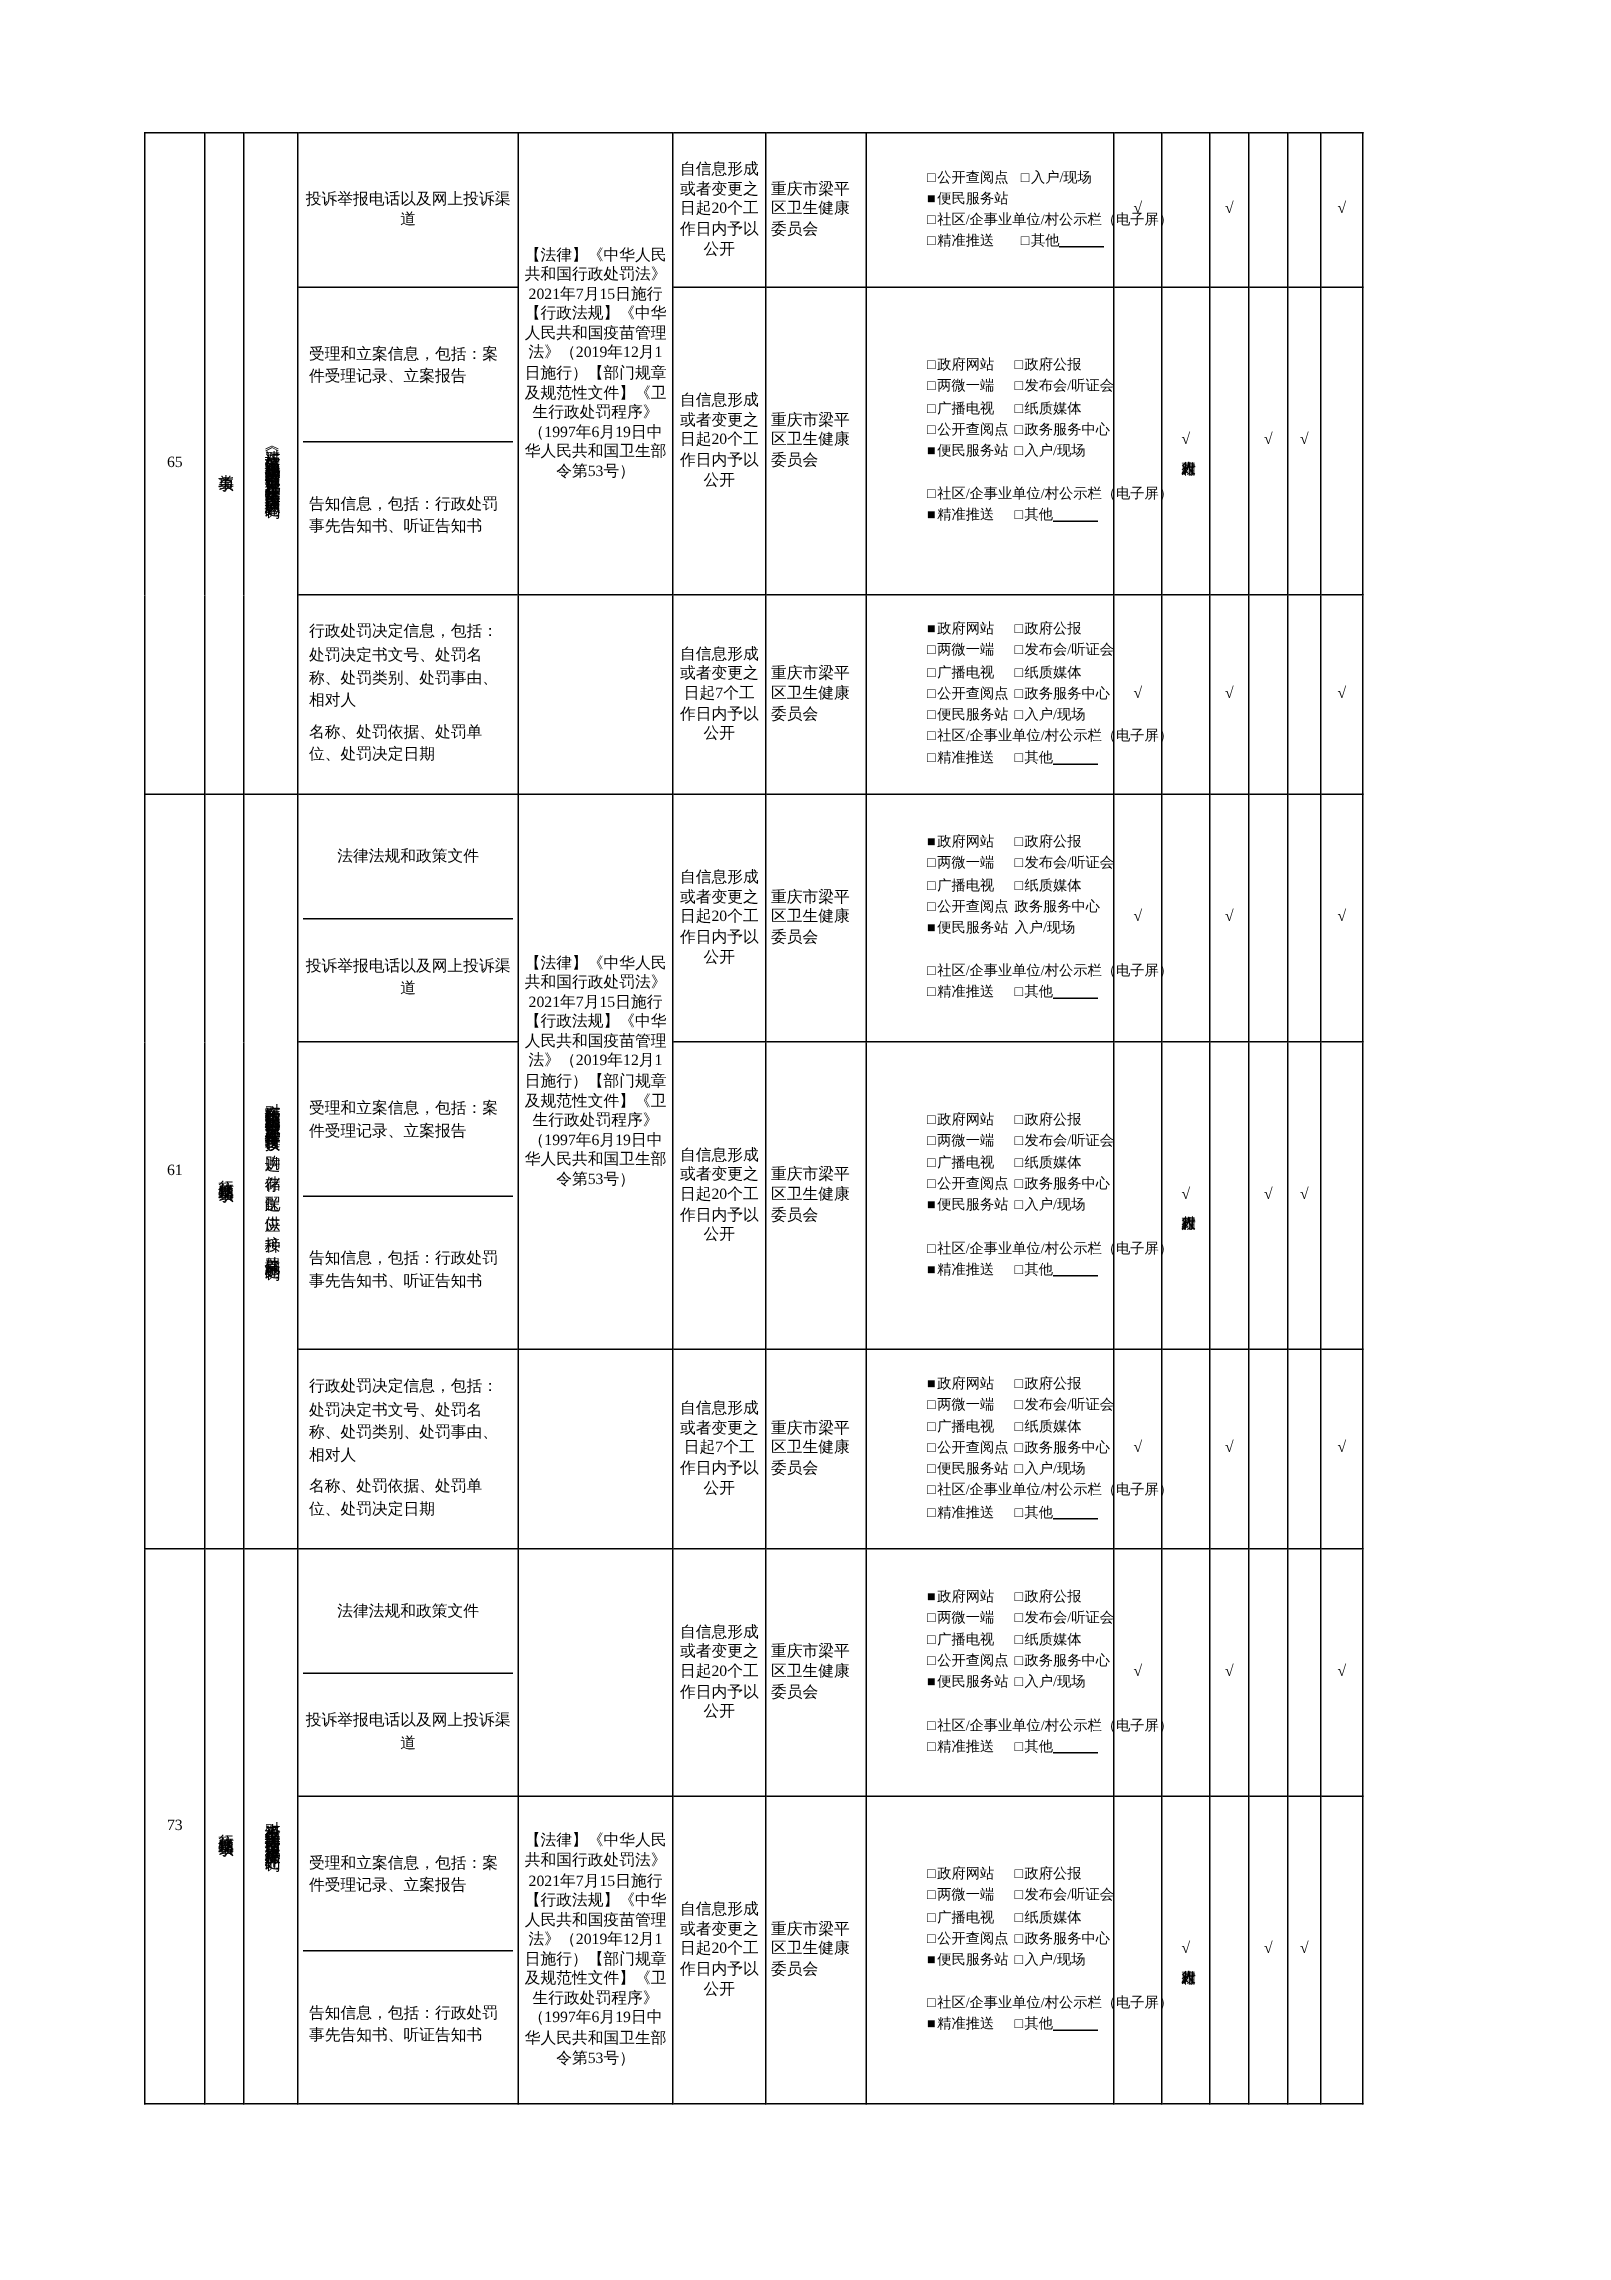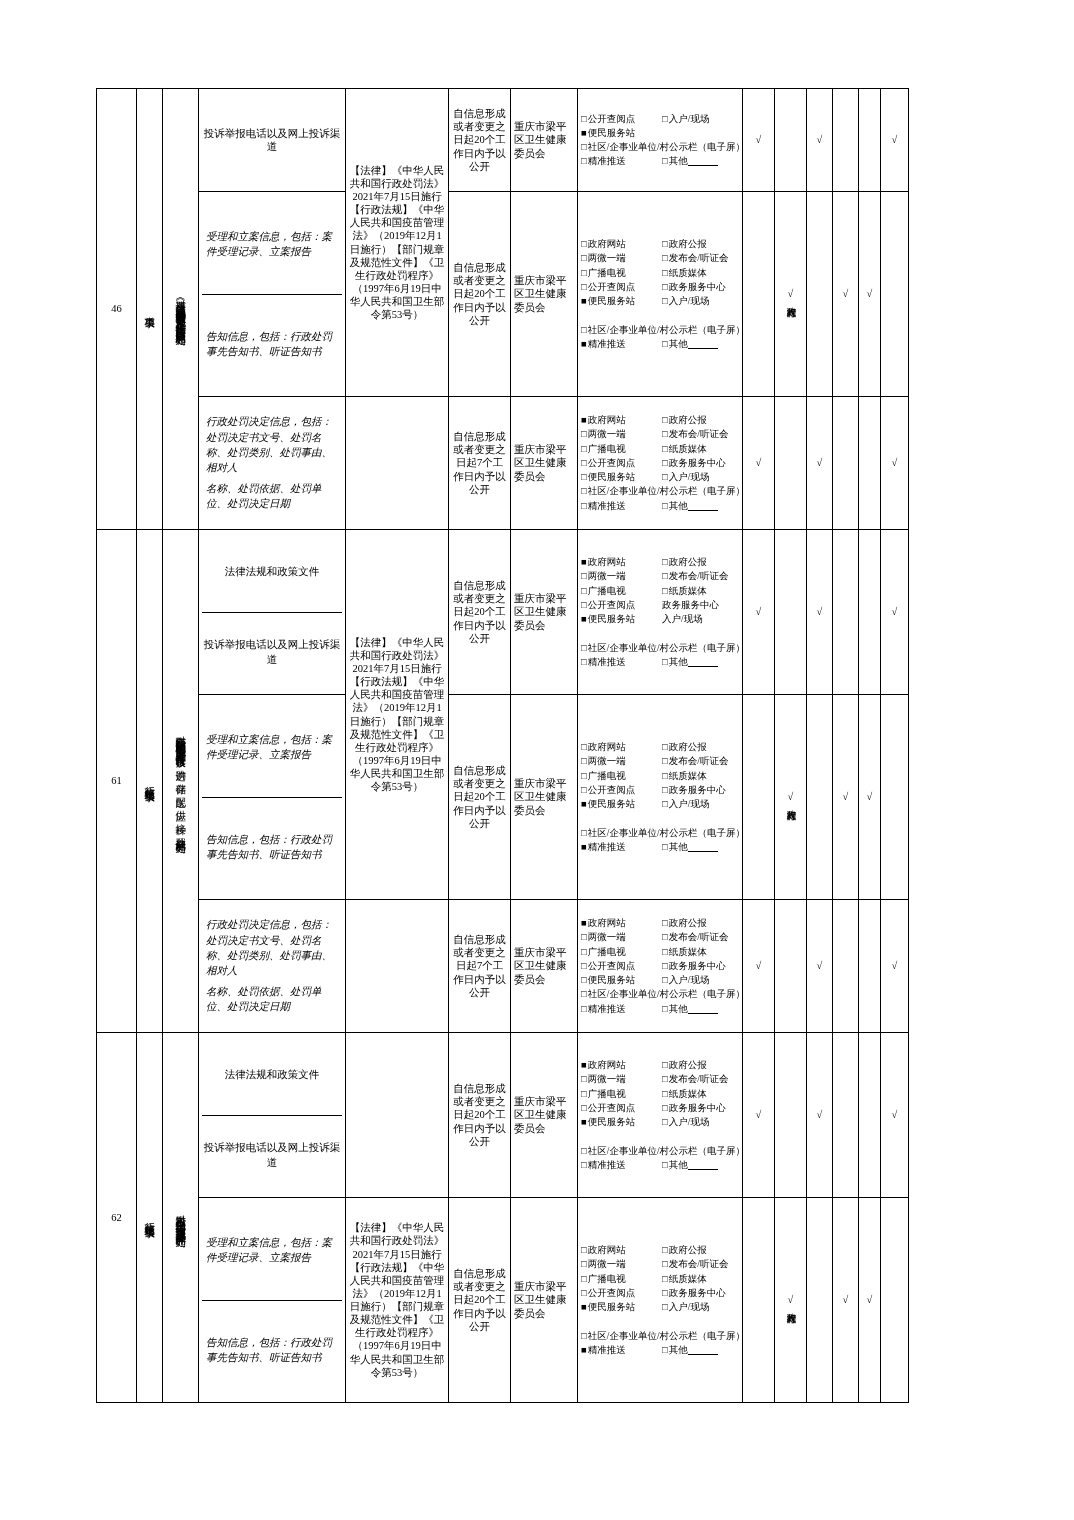--- a/index.html
+++ b/index.html
@@ -61,21 +61,20 @@
   }
   .content-box {
     text-align: center;
     font-size: 10.5px;
     line-height: 1.45;
   }
   .content-left {
     text-align: left;
     font-size: 10.5px;
     line-height: 1.45;
-    font-style: italic;
   }
   .lawcell {
     font-size: 10px;
     line-height: 1.45;
     text-align: center;
   }
   .timecell {
     font-size: 10.5px;
     line-height: 1.35;
     text-align: center;
@@ -88,20 +87,21 @@
   }
   .chkcell {
     padding: 3px 4px;
   }
   .chkgrid {
     display: grid;
     grid-template-columns: 1fr 1fr;
     font-size: 9.5px;
     line-height: 1.5;
     column-gap: 4px;
+    margin-left: 37px;
   }
   .chkgrid .item {
     white-space: nowrap;
   }
   .chkgrid .wide {
     grid-column: 1 / span 2;
     white-space: nowrap;
   }
   .box-empty::before {
     content: "□";
@@ -162,21 +162,21 @@
     <col style="width:32px">
     <col style="width:32px">
     <col style="width:26px">
     <col style="width:26px">
     <col style="width:22px">
     <col style="width:28px">
   </colgroup>
 
   <tbody>
         <tr>
-    <td class="num" rowspan="3">46</td>
+    <td class="num" rowspan="3">65</td>
     <td class="vcell" rowspan="3">
       <div class="vwrap">
               <div class="vert">类事项</div>
             </div>
     </td>
     <td class="vcell" rowspan="3">
       <div class="vwrap">
               <div class="vert">对违反《疫苗流通和预防接种管理条例》规定发布接种第二类疫苗的建议信息的处罚</div>
             </div>
     </td>
@@ -394,21 +394,21 @@
     </td>
     <td class="tick">√</td>
     <td class="tick"></td>
     <td class="tick">√</td>
     <td class="tick"></td>
     <td class="tick"></td>
     <td class="tick">√</td>
   </tr>
 
   <tr>
-    <td class="num" rowspan="2">62</td>
+    <td class="num" rowspan="2">73</td>
     <td class="vcell" rowspan="2">
       <div class="vwrap">
               <div class="vert">行政处罚类事项</div>
             </div>
     </td>
     <td class="vcell" rowspan="2">
       <div class="vwrap">
               <div class="vert">对未经卫生主管部门依法指定擅自从事接种工作的处罚</div>
             </div>
     </td>

